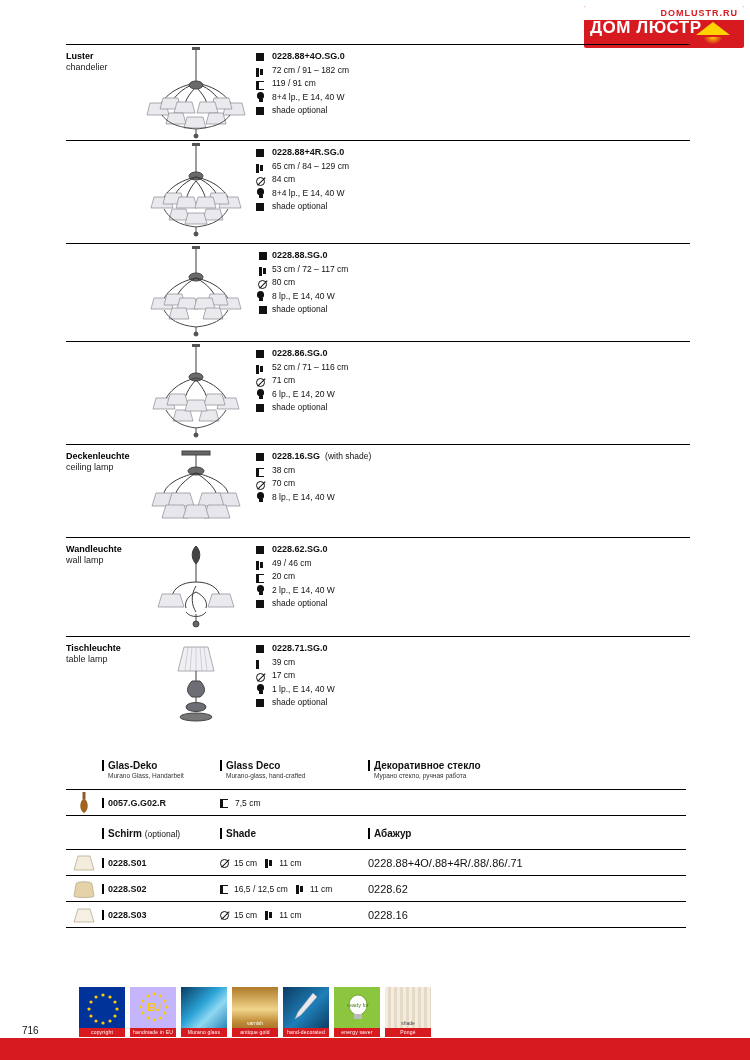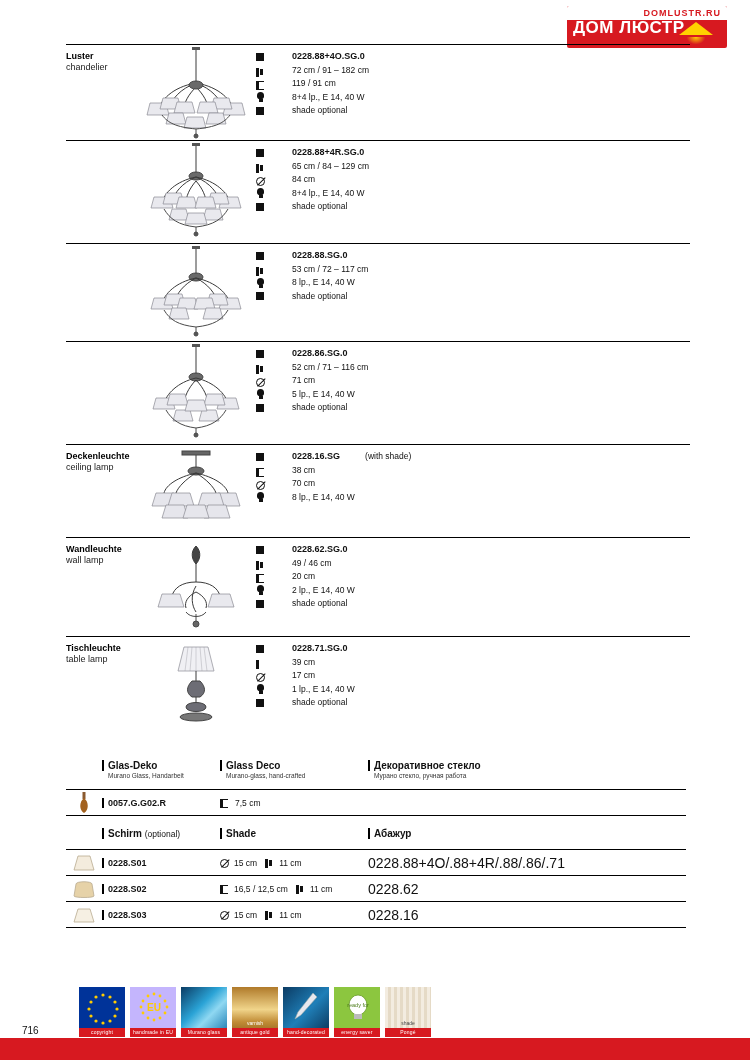--- a/index.html
+++ b/index.html
@@ -8,21 +8,21 @@
     width:750px; height:1060px;
     background:#ffffff;
     font-family:"Liberation Sans", sans-serif;
     color:#111;
     position:relative;
     overflow:hidden;
   }
 
   
   .logo {
-    position:absolute; top:6px; right:23px;
+    position:absolute; top:6px; right:6px;
     width:160px; height:42px;
     background:#d71920;
     border-radius:2px;
     overflow:hidden;
   }
   .logo .logo-top {
     position:absolute; top:0; left:0; right:0; height:14px;
     background:#ffffff;
     color:#d71920;
     font-size:9px; letter-spacing:1px;
@@ -81,21 +81,21 @@
   .col-spec {
     flex:1;
     padding-top:3px;
     padding-left:6px;
     font-size:8.5px;
     line-height:13.5px;
     color:#111;
   }
   .col-spec .code { font-weight:bold; font-size:9px; }
   .specline { display:flex; align-items:center; white-space:nowrap; }
-  .specline .txt { padding-left:5px;margin-left:20px; }
+  .specline .txt { padding-left:5px; }
   .specline .sub { font-weight:normal; }
 
   
   .ic { display:inline-block; width:11px; height:10px; position:relative; flex:0 0 11px; }
   .ic-sq { width:8px; height:8px; background:#111; display:inline-block; }
   .ic-hw { display:inline-block; }
   .ic-hw i { display:inline-block; width:3px; height:9px; background:#111; margin-right:1px; vertical-align:middle;}
   .ic-hw i.sm { height:6px; }
   .ic-h { display:inline-block; }
   .ic-h b { display:inline-block; width:3px; height:9px; background:#111; vertical-align:middle; }
@@ -125,21 +125,21 @@
   .tbl .hdr .swcell { width:36px; }
 
   .tbl .row {
     display:flex; align-items:center;
     border-bottom:0.8px solid #000;
     height:26px;
   }
   .tbl .row .swcell { width:36px; display:flex; align-items:center; justify-content:center; }
   .tbl .row .c1 { width:118px; font-weight:bold; font-size:9px; border-left:2px solid #000; padding-left:4px; }
   .tbl .row .c2 { width:148px; display:flex; align-items:center; }
-  .tbl .row .c3 { flex:1; font-size:14px; }
+  .tbl .row .c3 { flex:1; font-size:11px; }
 
   
   .strip { position:absolute; left:78px; bottom:22px; display:flex; gap:3px; }
   .strip .box { width:48px; height:52px; position:relative; border:1px solid #fff; }
   .strip .cap {
     position:absolute; left:0; right:0; bottom:0; height:9px;
     background:#d71920; color:#fff; font-size:5px; line-height:9px;
     text-align:center; letter-spacing:0.2px;
   }
   .strip .mid {
@@ -282,21 +282,21 @@
           </span>
           <span class="txt">8+4 lp., E 14, 40 W</span>
         </div>
       <div class="specline">
           <span class="ic"><span class="ic-sq"></span></span>
           <span class="txt">shade optional</span>
         </div>
     </div>
   </div>
 
-  <div class="prow" style="height:98px;">
+  <div class="prow" style="height:98px;text-align:right;">
     <div class="col-name"></div>
     <div class="col-img">
       <svg width="108" height="92" viewBox="0 0 108 92">
         <g stroke="#3a3a3a" fill="none" stroke-width="1">
           <rect x="50" y="0" width="8" height="3" fill="#555" stroke="none"></rect>
           <line x1="54" y1="3" x2="54" y2="28"></line>
           <ellipse cx="54" cy="31" rx="7" ry="4" fill="#6a6a6a" stroke="#444"></ellipse>
           <path d="M54 32 C34 36 22 48 20 58"></path>
             <path d="M54 32 C74 36 86 48 88 58"></path>
           <path d="M54 32 C42 38 34 48 33 56"></path>
@@ -320,20 +320,24 @@
       </svg>
     </div>
     <div class="col-spec">
       <div class="specline">
           <span class="ic"><span class="ic-sq"></span></span>
           <span class="txt code">0228.88.SG.0</span>
         </div>
       <div class="specline">
           <span class="ic ic-hw"><i></i><i class="sm"></i></span>
           <span class="txt">53 cm / 72 – 117 cm</span>
+        </div>
+      <div class="specline">
+          <span class="ic"><span class="ic-d"></span></span>
+          <span class="txt">80 cm</span>
         </div>
       <div class="specline">
           <span class="ic ic-bulb">
             <span class="b"></span>
             <span class="s"></span>
           </span>
           <span class="txt">8 lp., E 14, 40 W</span>
         </div>
       <div class="specline">
           <span class="ic"><span class="ic-sq"></span></span>
@@ -382,21 +386,21 @@
         </div>
       <div class="specline">
           <span class="ic"><span class="ic-d"></span></span>
           <span class="txt">71 cm</span>
         </div>
       <div class="specline">
           <span class="ic ic-bulb">
             <span class="b"></span>
             <span class="s"></span>
           </span>
-          <span class="txt">5 lp., E 14, 40 W</span>
+          <span class="txt">6 lp., E 14, 20 W</span>
         </div>
       <div class="specline">
           <span class="ic"><span class="ic-sq"></span></span>
           <span class="txt">shade optional</span>
         </div>
     </div>
   </div>
 
   <div class="prow" style="height:93px;">
     <div class="col-name">

